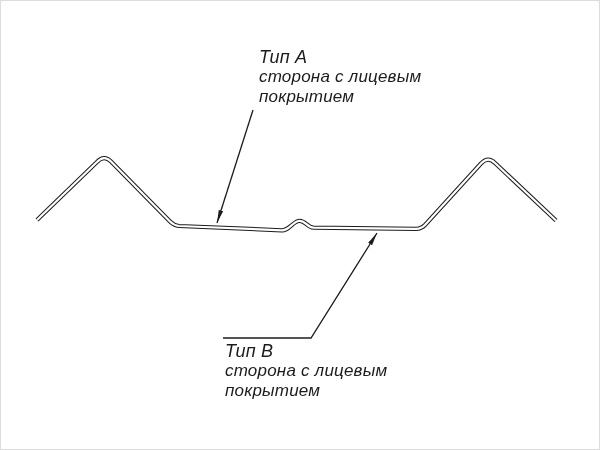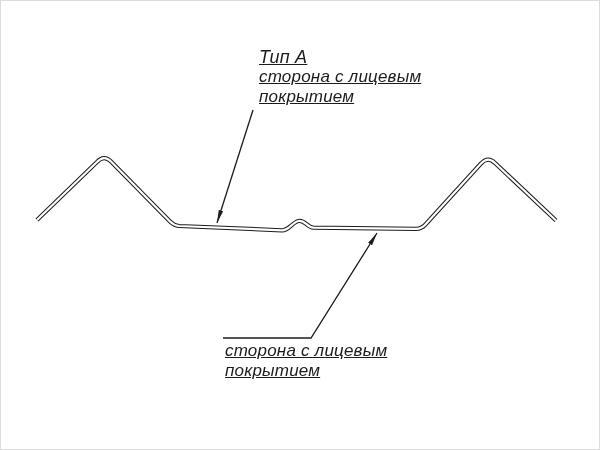--- a/index.html
+++ b/index.html
@@ -23,21 +23,20 @@
     top: 0;
   }
   .callout {
     position: absolute;
     color: #1c1c1c;
     font-style: italic;
     font-size: 17px;
     line-height: 20px;
     white-space: nowrap;
     letter-spacing: 0.2px;
-    text-decoration: underline;
   }
   .callout .title {
     font-size: 18px;
   }
   .callout-a { left: 258px; top: 46px; }
   .callout-b { left: 224px; top: 340px; }
 </style>
 </head>
 <body>
 
@@ -83,17 +82,18 @@
     <path fill="none" stroke-width="1.3" marker-end="url(#arrow)" d="M 222 337 L 310 337 L 376 232" stroke="#1c1c1c"></path>
   </svg>
 
   <div class="callout callout-a">
     <div class="title">Тип А</div>
     <div>сторона с лицевым</div>
     <div>покрытием</div>
   </div>
 
   <div class="callout callout-b">
+    <div class="title">Тип В</div>
     <div>сторона с лицевым</div>
     <div>покрытием</div>
   </div>
 
 </div>
 
 </body></html>

